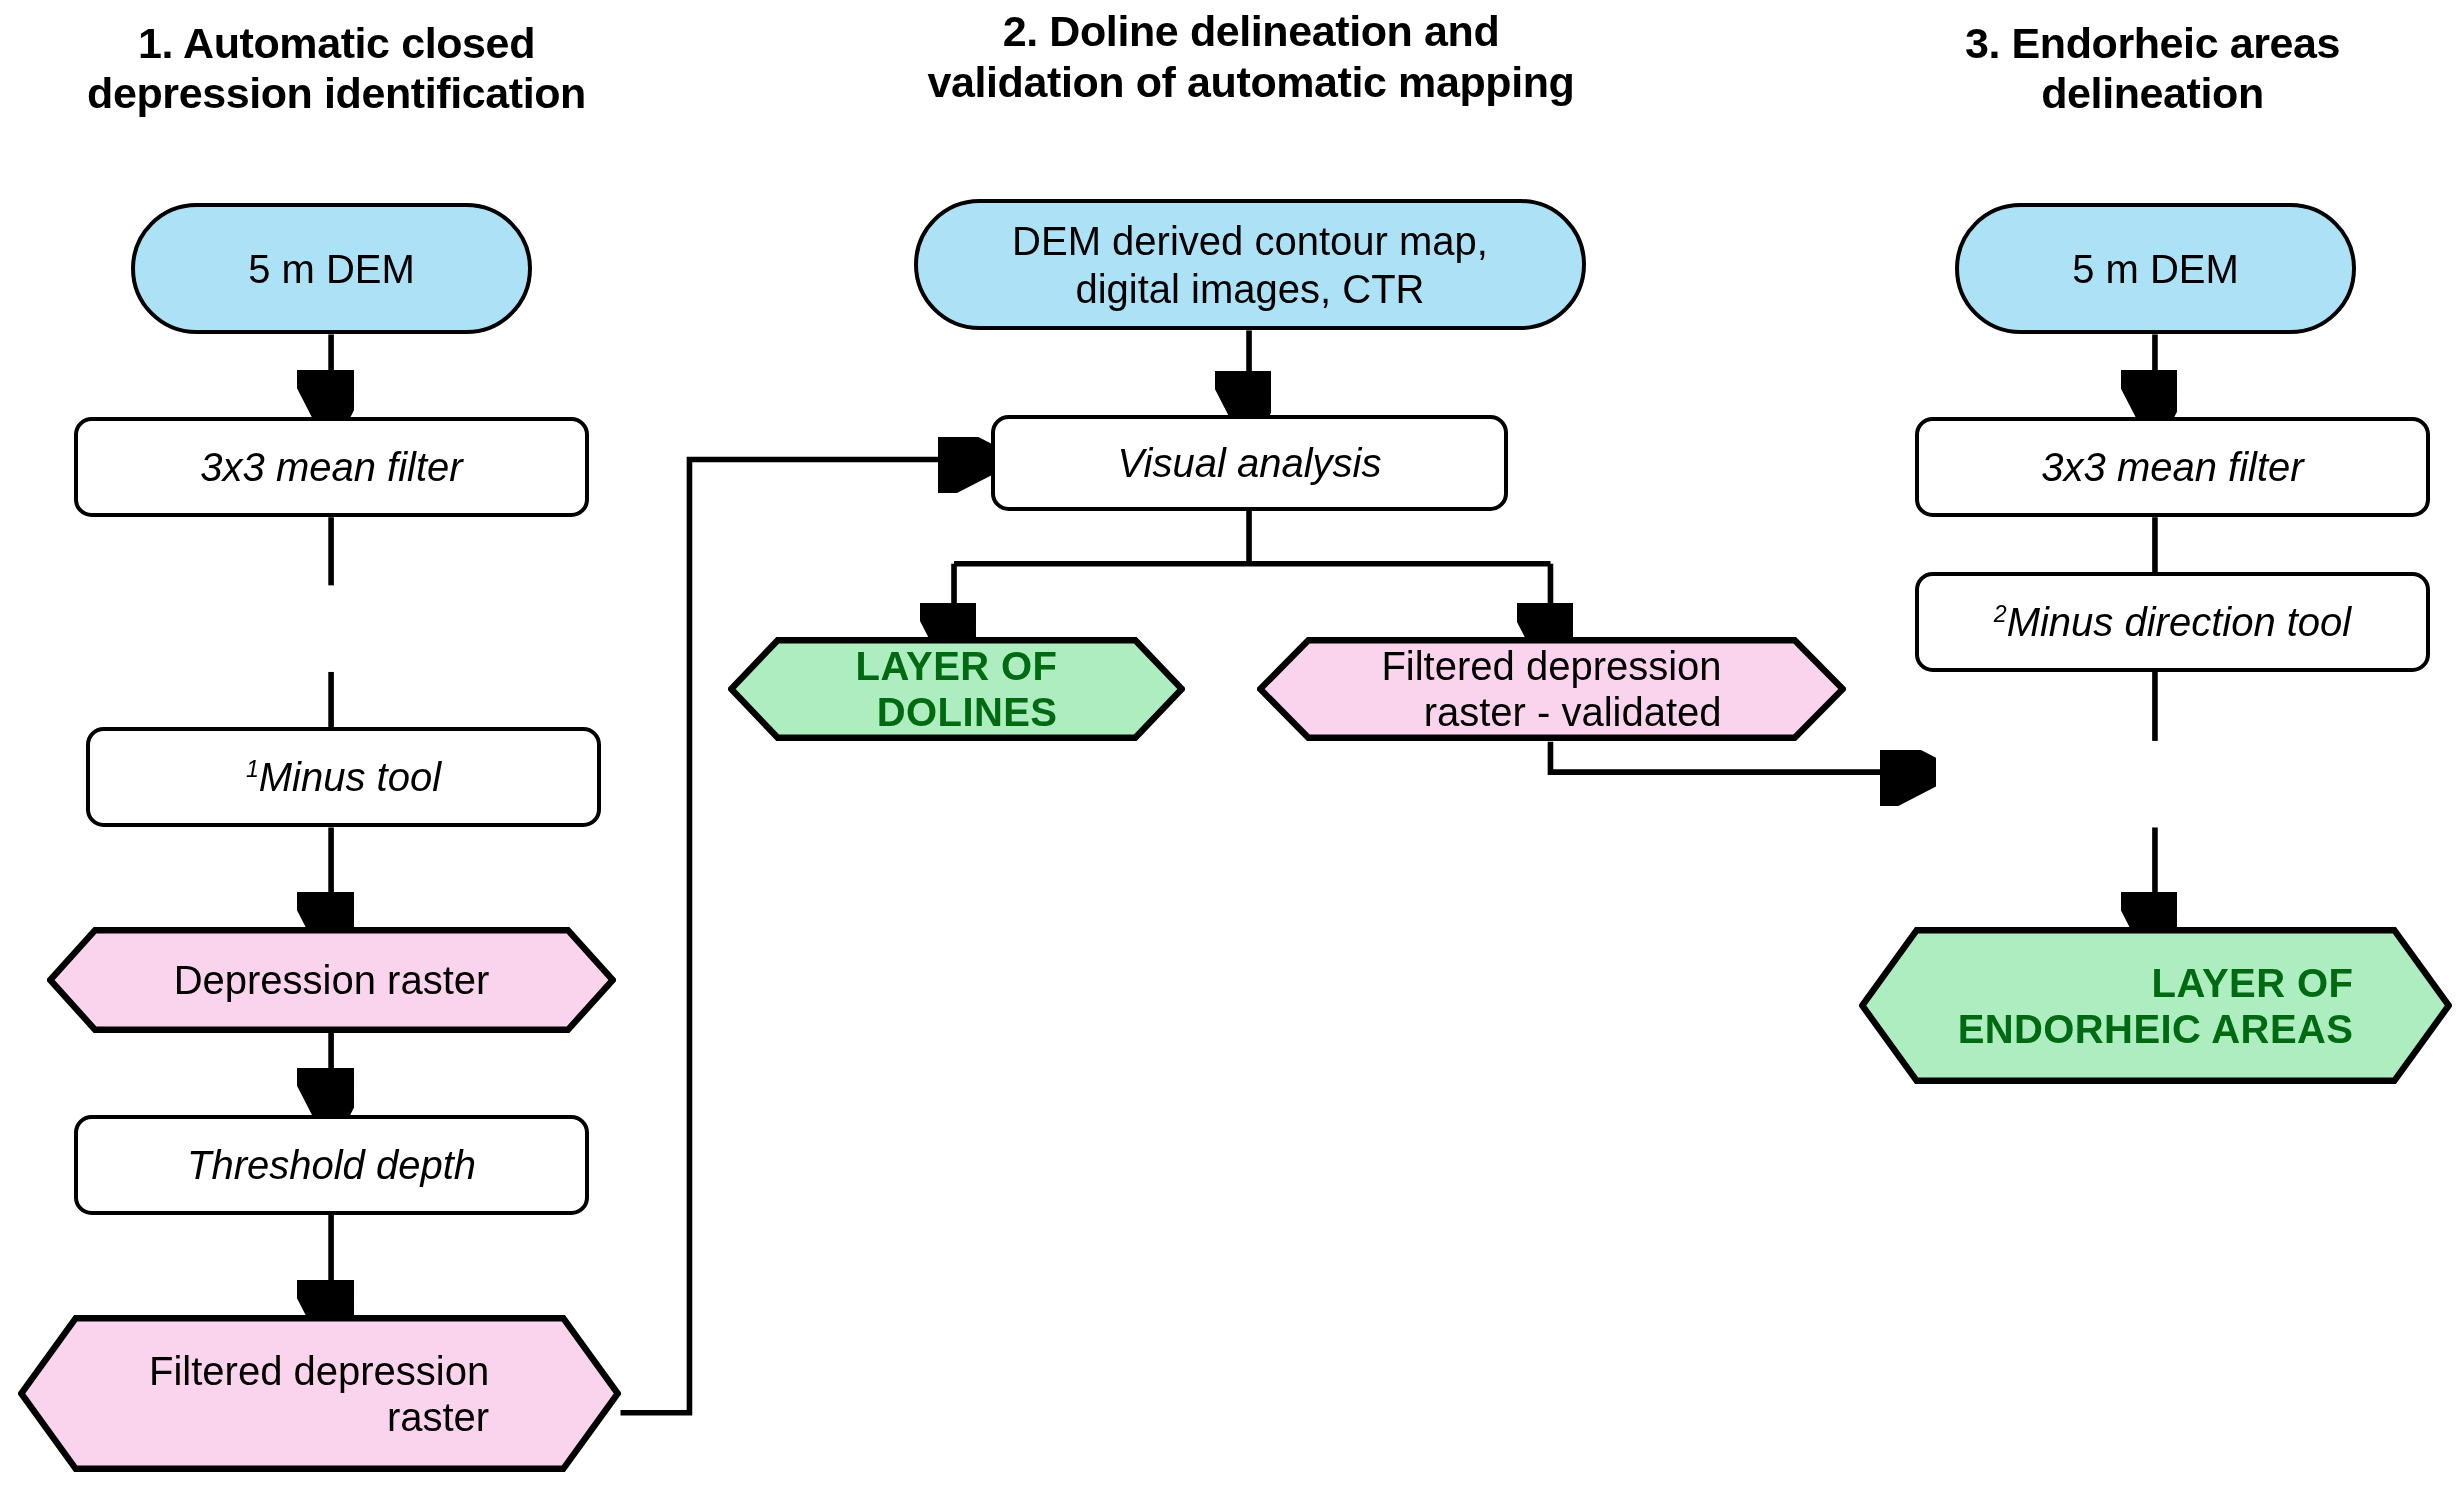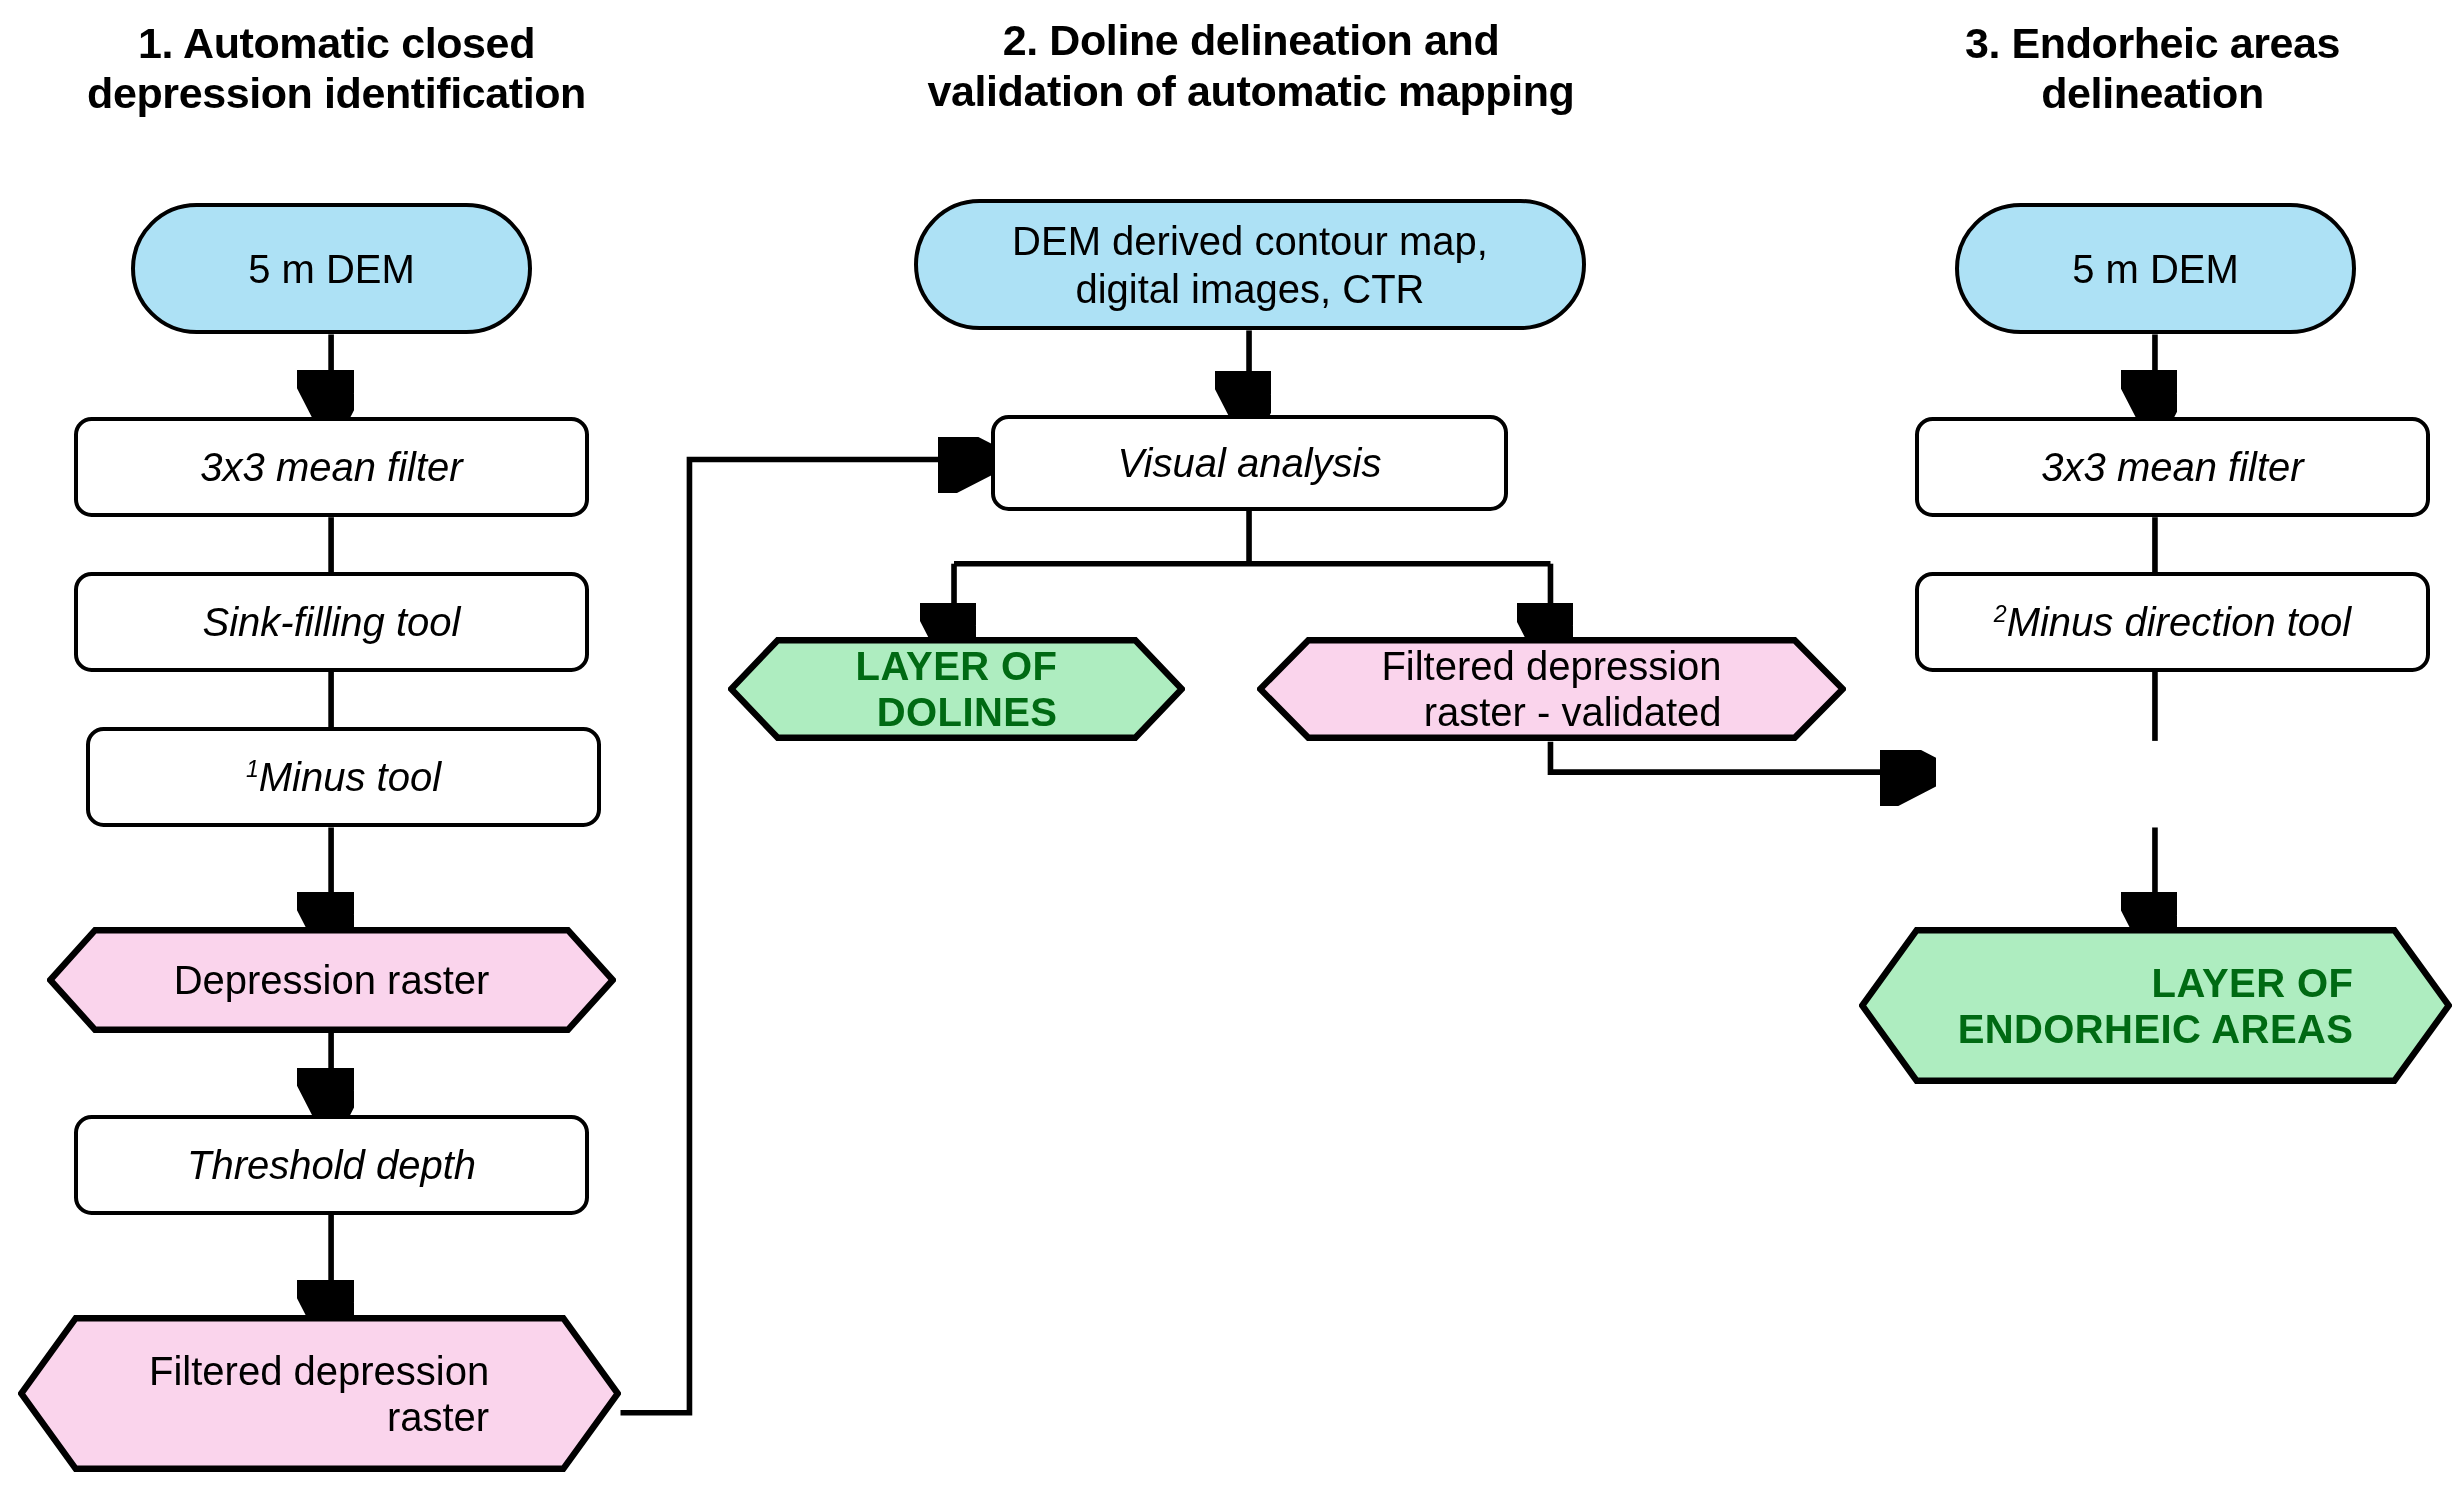--- a/index.html
+++ b/index.html
@@ -142,36 +142,33 @@
     <path d="M1934,925 L1934,963 L2388,963" marker-end="url(#ah)"></path>
 
     <path d="M2688,417 L2688,505" marker-end="url(#ah)"></path>
     <path d="M2688,645 L2688,730"></path>
     <path d="M2688,838 L2688,924"></path>
     <path d="M2688,1032 L2688,1156" marker-end="url(#ah)"></path>
   </svg>
 
   <div class="col-title" style="left:16px; top:17.6px; width:641px;">1. Automatic closed
 depression identification</div>
-  <div class="col-title" style="left:826px; top:15px; width:850px;">2. Doline delineation and
+  <div class="col-title" style="left:826px; top:6px; width:850px;">2. Doline delineation and
 validation of automatic mapping</div>
   <div class="col-title" style="left:1828px; top:17.6px; width:649px;">3. Endorheic areas
 delineation</div>
 
   <div class="node pill" style="left:131px; top:203px; width:401px; height:131px;">
     <span>5 m DEM</span>
   </div>
 
   <div class="node proc" style="left:74px; top:417px; width:515px; height:100px;">
     <span>3x3 mean filter</span>
   </div>
 
-  <div class="node proc" style="left:74px; top:572px; width:515px; height:100px;">
-    <span>Sink-filling tool</span>
-  </div>
 
   <div class="node proc" style="left:86px; top:727px; width:515px; height:100px;">
     <span><sup>1</sup><span>Minus tool</span></span>
   </div>
 
   <div class="node proc" style="left:74px; top:1115px; width:515px; height:100px;">
     <span>Threshold depth</span>
   </div>
 
   <div class="node hex pink" style="left:47px; top:927px; width:569px; height:106px;">

